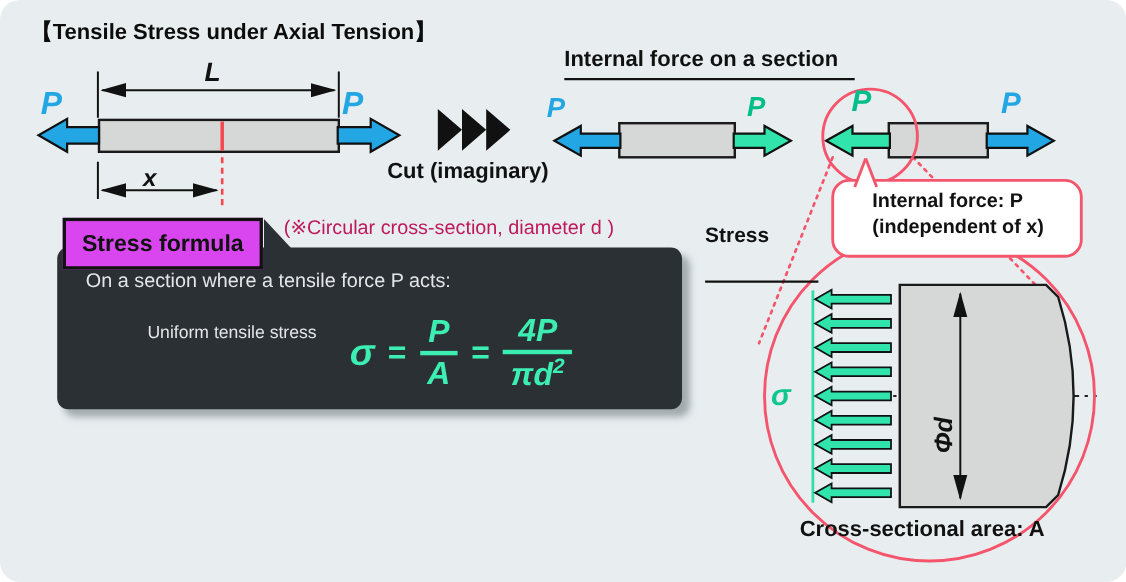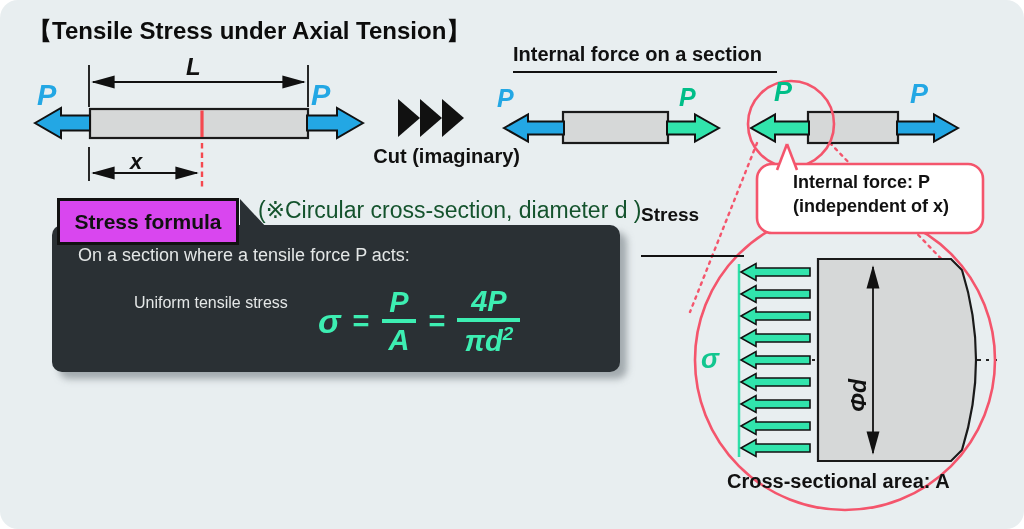--- a/index.html
+++ b/index.html
@@ -4,23 +4,23 @@
 <style>
   html,body{margin:0;padding:0;background:#ffffff;}
   .canvas{
     position:relative;width:1024px;height:529px;background:#E8EEF0;
     border-radius:18px;overflow:hidden;
     font-family:"Liberation Sans","DejaVu Sans",sans-serif;color:#111;
   }
   .abs{position:absolute;white-space:nowrap;}
   svg.layer{position:absolute;left:0;top:0;z-index:1;}
   .txt{z-index:3;}
-  .title{left:28px;top:15px;font-size:24px;font-weight:bold;color:#0c0c0c;}
+  .title{left:28px;top:15px;font-size:20px;font-weight:bold;color:#0c0c0c;}
   .heading{left:513px;top:43px;font-size:20px;font-weight:bold;}
-  .cutlabel{left:352px;top:145px;width:168px;text-align:right;font-size:20px;font-weight:bold;}
+  .cutlabel{left:352px;top:145px;width:168px;text-align:left;font-size:20px;font-weight:bold;}
   .dimL{left:186px;top:53px;font-size:24px;font-weight:bold;font-style:italic;}
   .dimx{left:130px;top:149px;font-size:22px;font-weight:bold;font-style:italic;}
   .plabel{font-weight:bold;font-style:italic;}
   .pblue{color:#23A7E4;}
   .pgreen{color:#00BE88;}
   .p1l{left:37px;top:79px;font-size:29px;}
   .p1r{left:311px;top:79px;font-size:29px;}
   .p2l{left:497px;top:84px;font-size:25px;}
   .p2r{left:679px;top:83px;font-size:25px;}
   .p3l{left:774px;top:77px;font-size:27px;}
@@ -34,21 +34,21 @@
   .tab{
     position:absolute;left:57px;top:198px;width:176px;height:41px;z-index:3;
     background:#d946ef;border:3px solid #111;
     display:flex;align-items:center;justify-content:center;
     font-size:21px;font-weight:bold;color:#111;
   }
   .fold{position:absolute;left:240px;top:199px;width:0;height:0;z-index:2;
     border-top:30px solid transparent;border-top:0;
     border-left:0;border-right:28px solid transparent;
     border-bottom:30px solid #2A3034;transform:translateY(0);}
-  .note{left:258px;top:197px;font-size:23px;color:#14532d;z-index:3;}
+  .note{left:258px;top:197px;font-size:18px;color:#be185d;z-index:3;}
   .pline1{left:78px;top:245px;font-size:18px;color:#E4E7E7;}
   .pline2{left:94px;top:294px;font-size:16px;color:#E4E7E7;margin-left:40px;}
   .formula{
     position:absolute;left:318px;top:278px;height:86px;z-index:3;
     display:flex;align-items:center;gap:12px;color:#3DEEB2;
   }
   .formula .sig{font-size:34px;font-weight:bold;font-style:italic;}
   .formula .eq{font-size:29px;font-weight:bold;}
   .frac{display:inline-flex;flex-direction:column;align-items:center;}
   .frac .num,.frac .den{font-size:29px;font-weight:bold;font-style:italic;padding:0 7px;line-height:1.05;}

